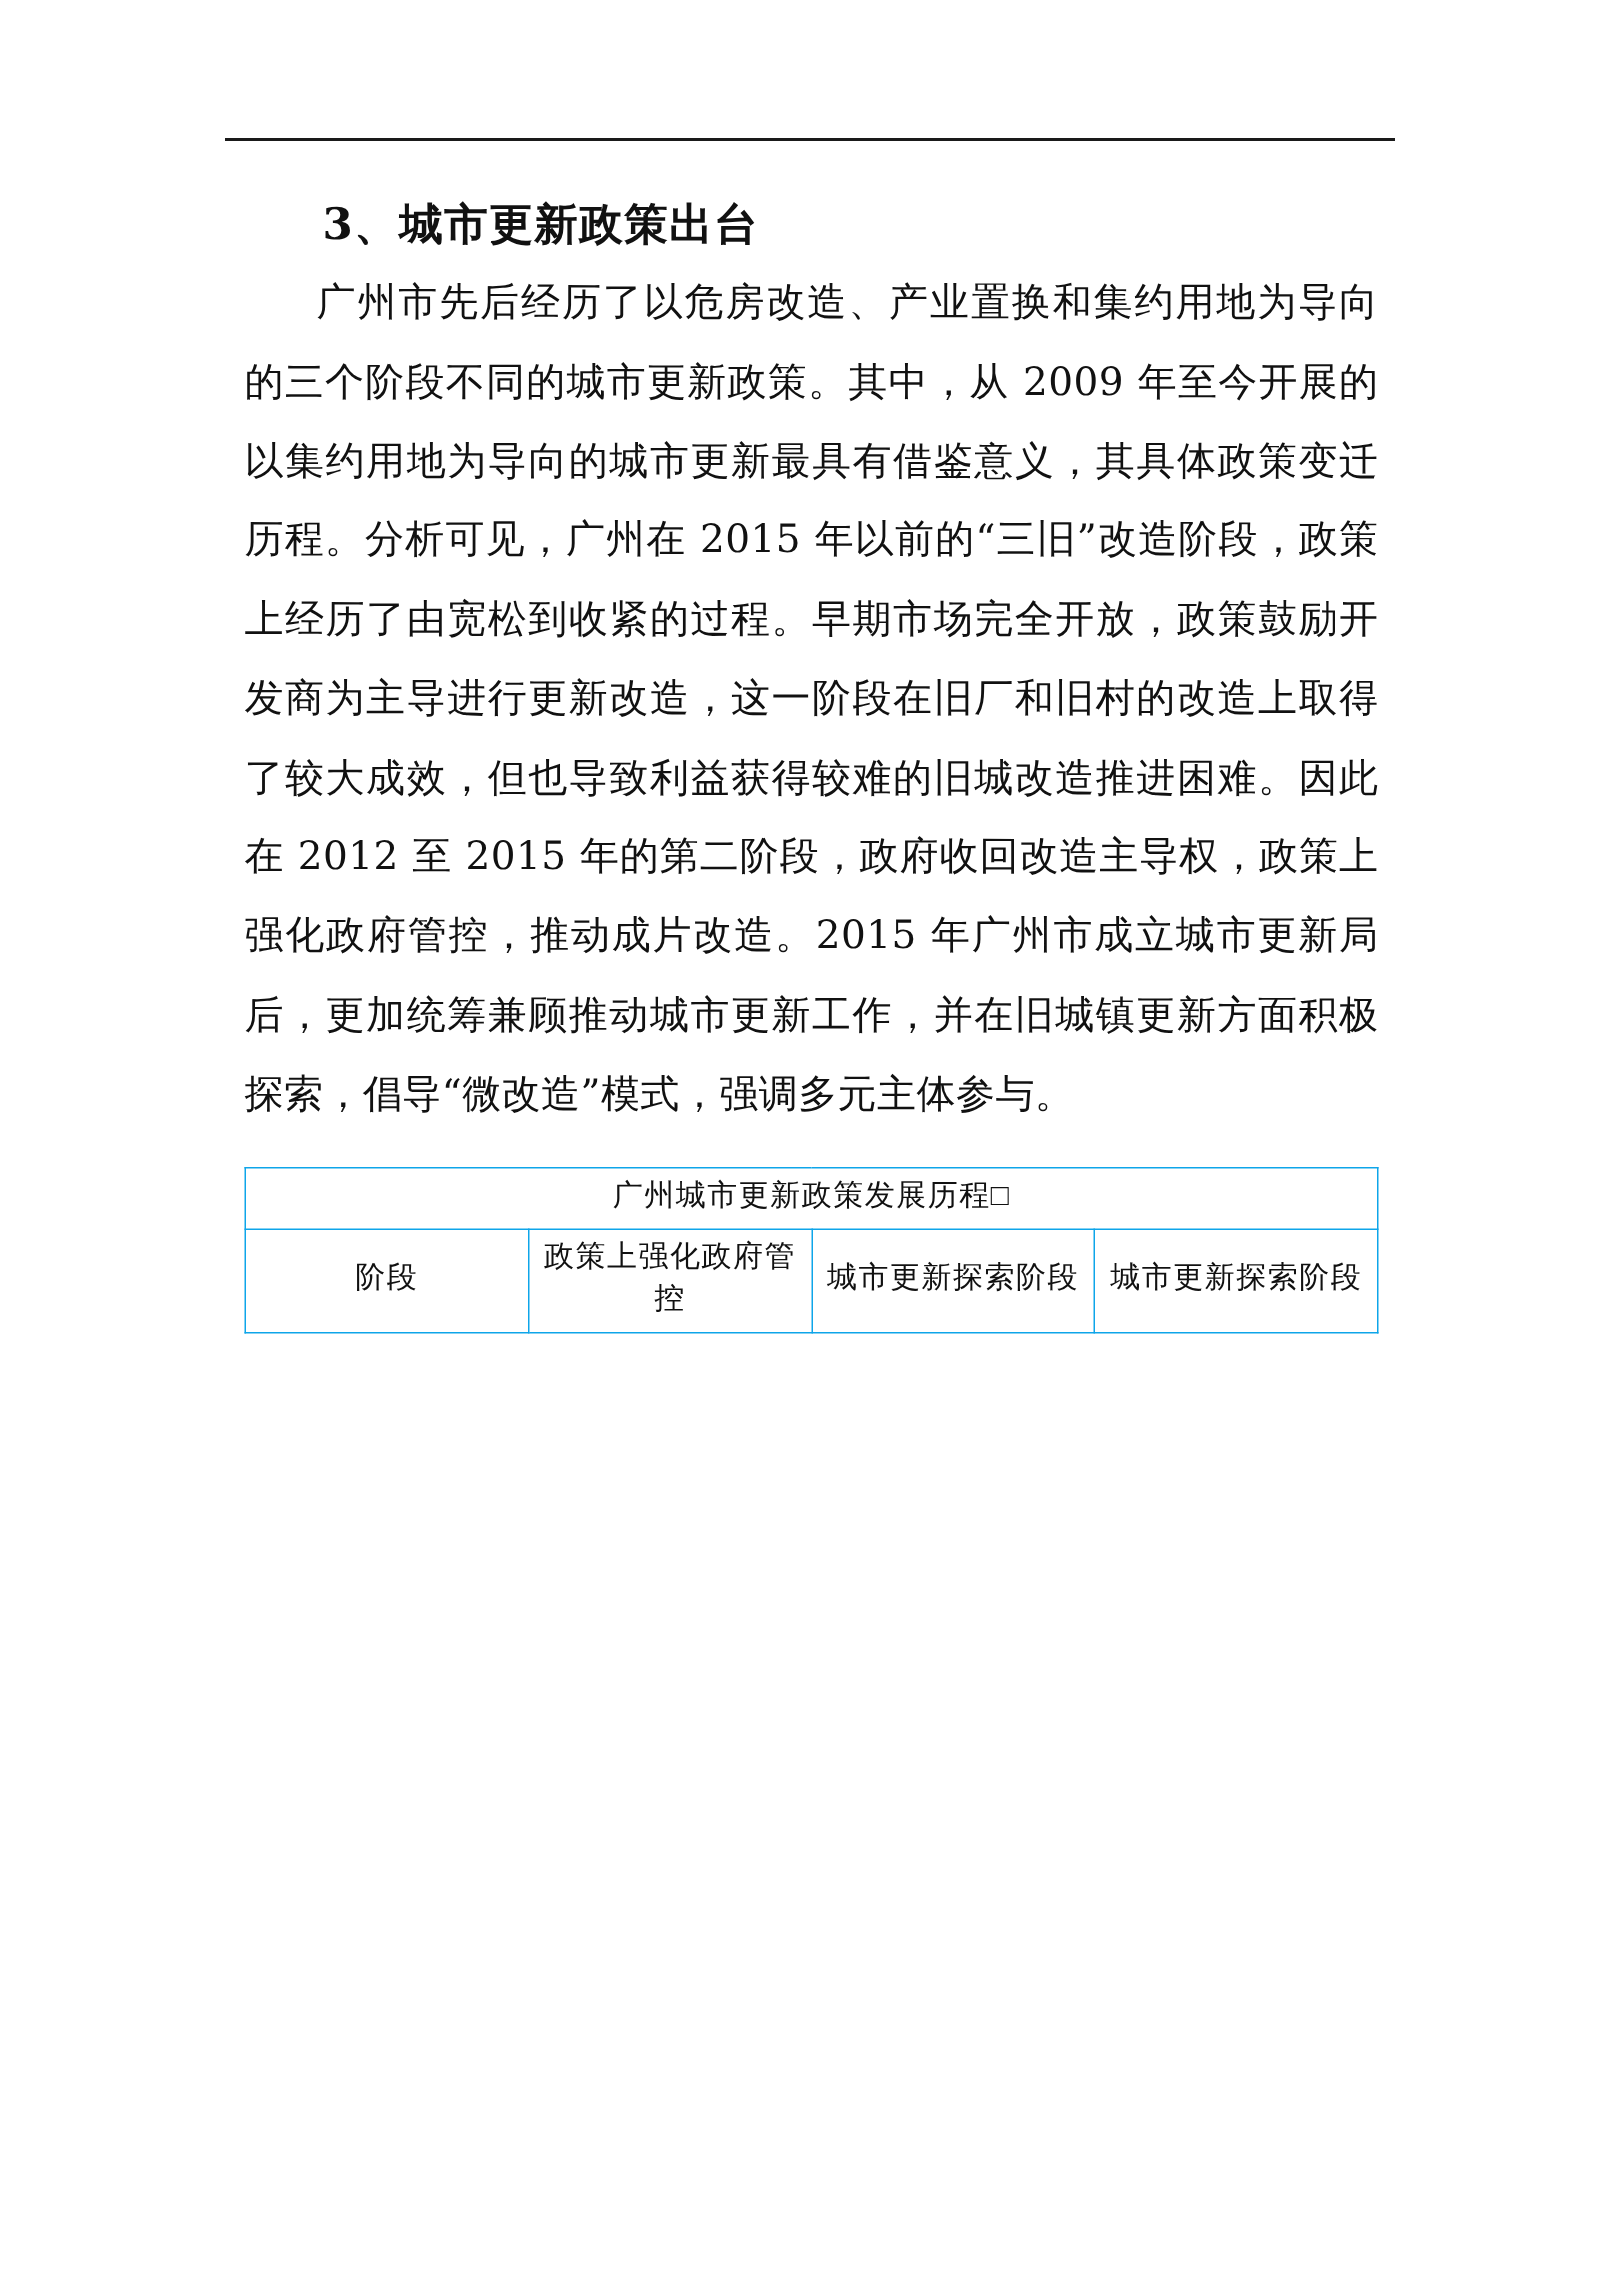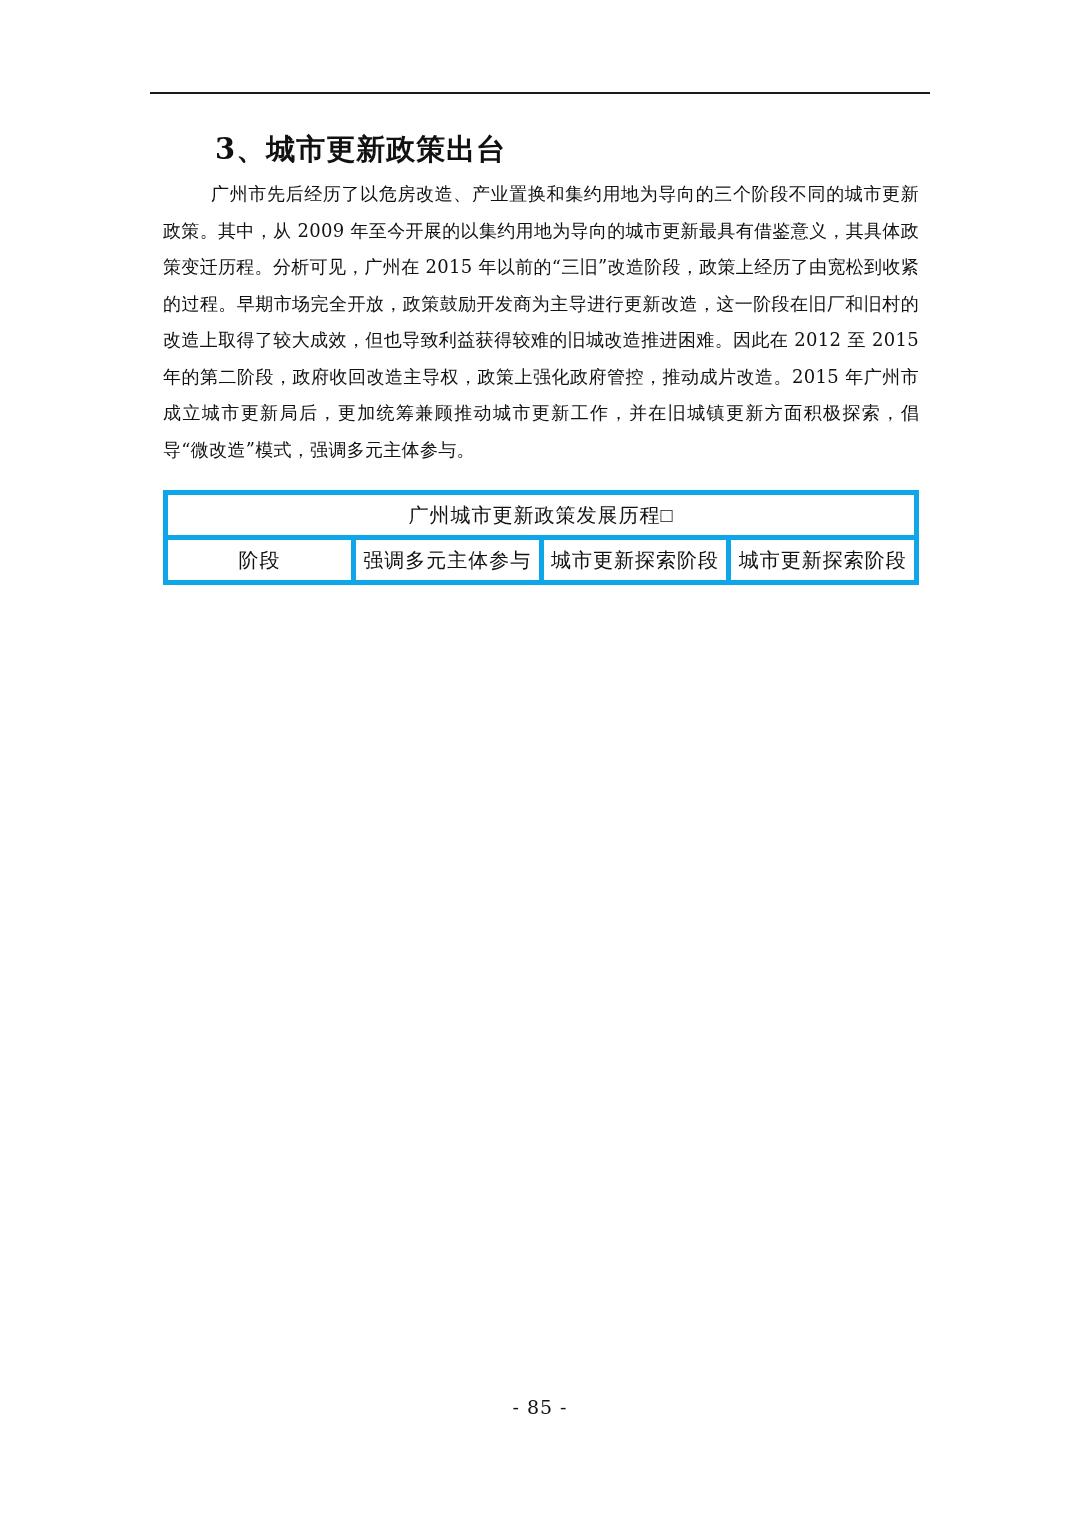--- a/index.html
+++ b/index.html
@@ -76,44 +76,44 @@
     margin: 22px 0 6px 0;
     font-size: 29px;
     font-weight: bold;
     letter-spacing: 1px;
     text-indent: 52px;
     font-family: "DejaVu Serif", "Liberation Serif", serif;
   }
 
   
   .body-par {
-    font-size: 18px;
+    font-size: 26px;
     line-height: 2.03;
     text-align: justify;
     text-justify: inter-ideograph;
     text-indent: 48px;
     letter-spacing: 0.3px;
     margin: 4px 0 0 0;
   }
 
   
   table.bottom-table {
     border-collapse: collapse;
     width: 756px;
     table-layout: fixed;
     margin-top: 22px;
   }
   table.bottom-table td {
-    border: 5px solid #0ea5e9;
+    border: 1px solid #0ea5e9;
     font-size: 20px;
     text-align: center;
     padding: 6px 4px;
     letter-spacing: 1px;
     line-height: 1.4;
-    font-family: Liberation Sans, sans-serif;
+    font-family: Liberation Mono, monospace;
   }
   td.bt-title {
     font-weight: normal;
   }
   .bc0 { width: 140px; margin-top: 14px; }
   .bc1 { width: 198px; }
   .bc2 { width: 206px; }
   .bc3 { width: 212px; }
 
   .page-number {
@@ -145,24 +145,23 @@
 
     <p class="body-par">广州市先后经历了以危房改造、产业置换和集约用地为导向的三个阶段不同的城市更新政策。其中，从 2009 年至今开展的以集约用地为导向的城市更新最具有借鉴意义，其具体政策变迁历程。分析可见，广州在 2015 年以前的“三旧”改造阶段，政策上经历了由宽松到收紧的过程。早期市场完全开放，政策鼓励开发商为主导进行更新改造，这一阶段在旧厂和旧村的改造上取得了较大成效，但也导致利益获得较难的旧城改造推进困难。因此在 2012 至 2015 年的第二阶段，政府收回改造主导权，政策上强化政府管控，推动成片改造。2015 年广州市成立城市更新局后，更加统筹兼顾推动城市更新工作，并在旧城镇更新方面积极探索，倡导“微改造”模式，强调多元主体参与。</p>
 
     <table class="bottom-table">
       <tbody>
           <tr>
         <td class="bt-title" colspan="4">广州城市更新政策发展历程□</td>
       </tr>
       <tr>
         <td class="bc0">阶段</td>
-        <td class="bc1">强调多元主体参与</td>
+        <td class="bc1">政策上强化政府管控</td>
         <td class="bc2">城市更新探索阶段</td>
         <td class="bc3">城市更新探索阶段</td>
       </tr>
     </tbody>
       </table>
 
   </div>
 
-  <div class="page-number">- 85 -</div>
 
 </div>
 
 </body></html>

